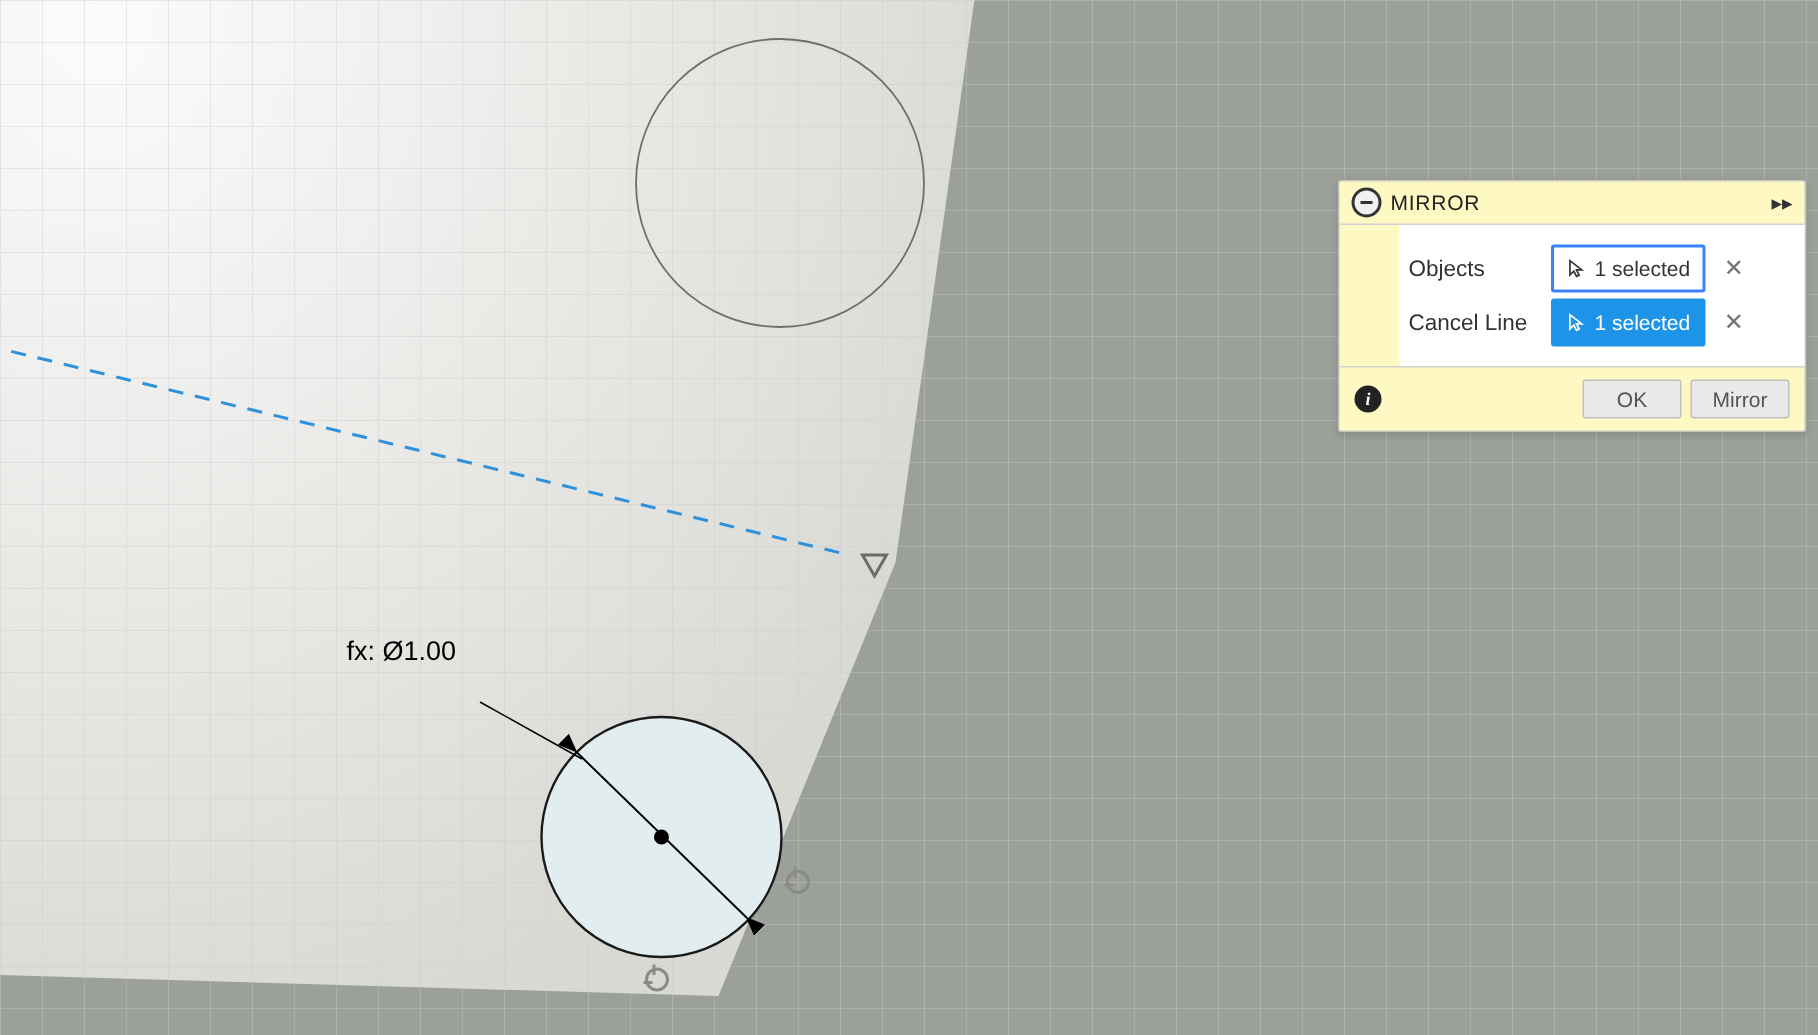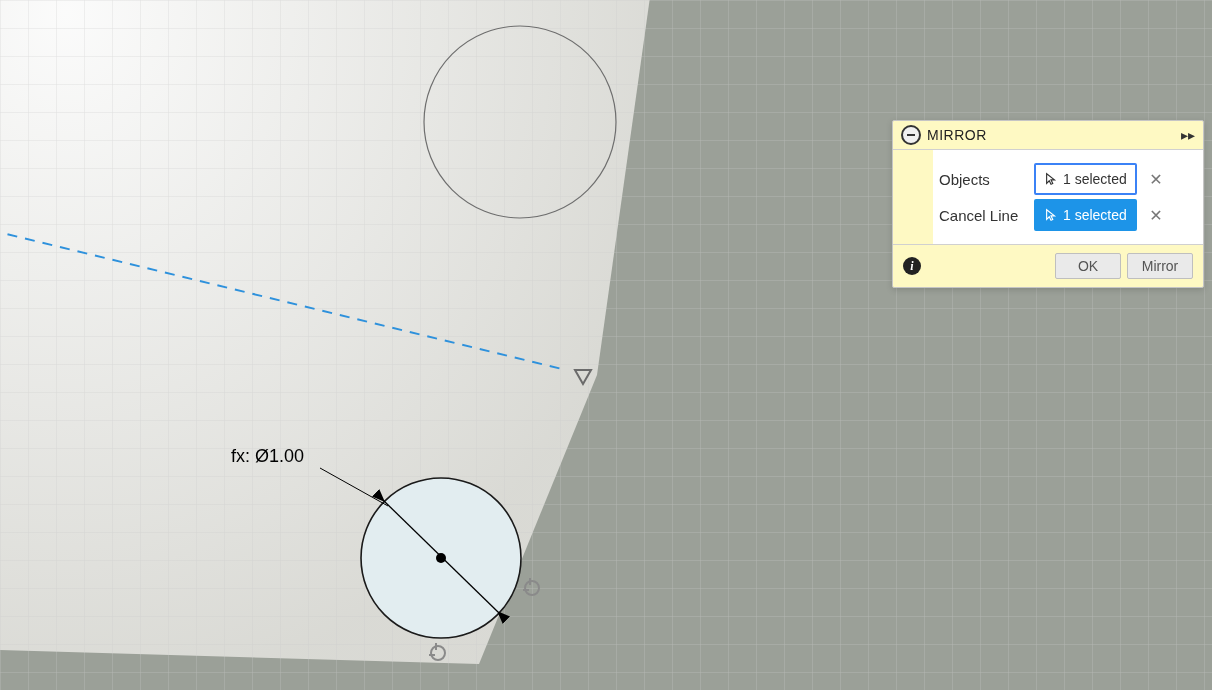--- a/index.html
+++ b/index.html
@@ -125,21 +125,21 @@
     font-size: 14px;
     display: inline-flex; align-items: center; justify-content: center;
     border-radius: 2px;
     padding: 0 0;
   }
 
   
   .dim-label {
     position: absolute;
     left: 231px;
-    top: 446px;
+    top: 424px;
     font-size: 18px;
     color: #000;
   }
 </style>
 </head>
 <body>
 
 <div class="canvas">
 <svg width="1212" height="690" viewBox="0 0 1212 690" xmlns="http://www.w3.org/2000/svg">
   <defs>

